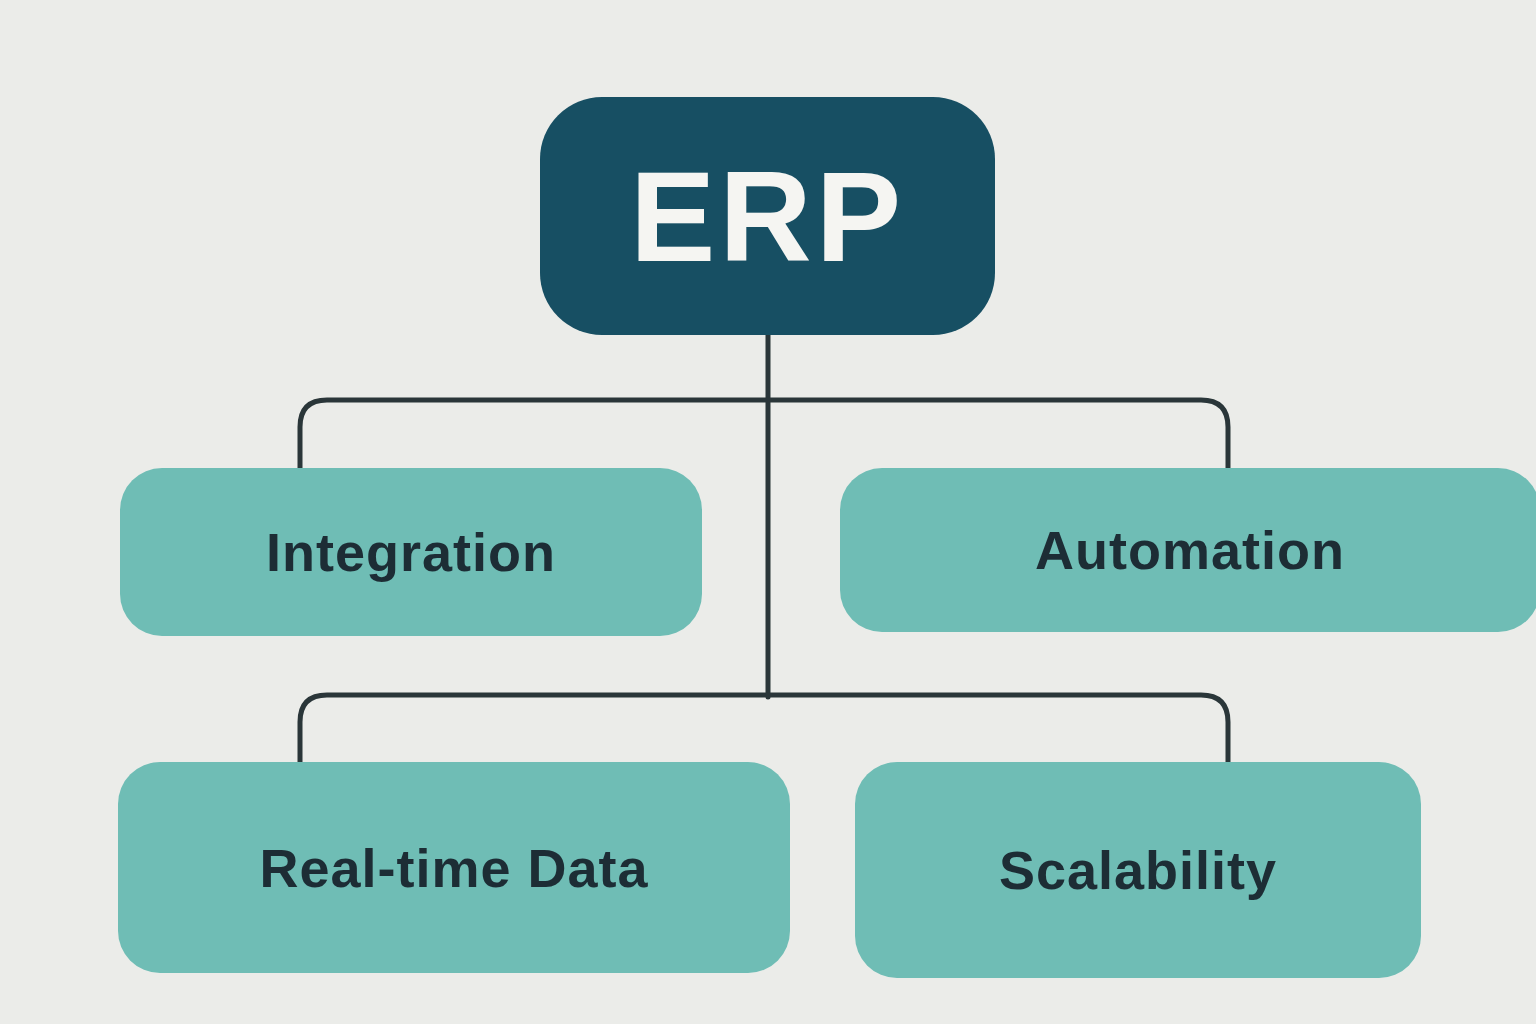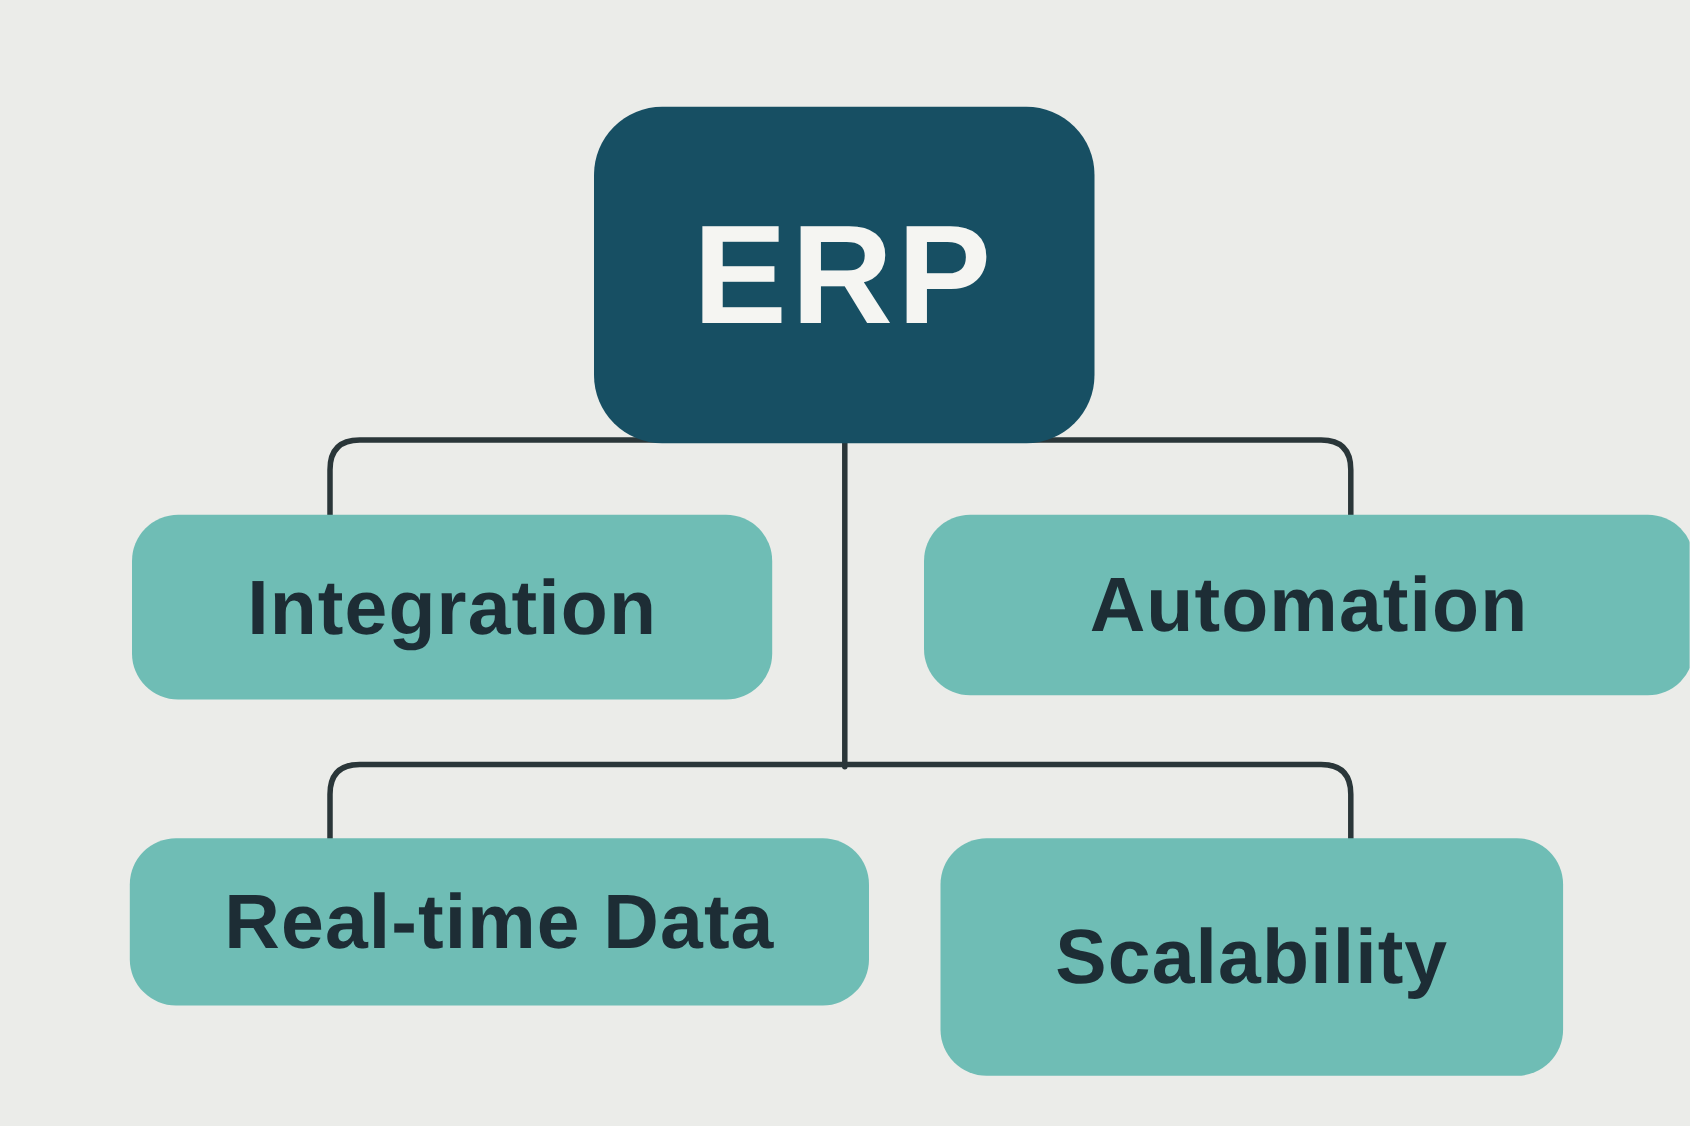--- a/index.html
+++ b/index.html
@@ -35,53 +35,53 @@
     display: flex;
     align-items: center;
     justify-content: center;
     box-sizing: border-box;
     text-align: center;
   }
   .node-root {
     left: 540px;
     top: 97px;
     width: 455px;
-    height: 306px;
+    height: 238px;
     border-radius: 62px;
     background: var(--root-fill, #174f63);
     color: var(--root-text, #f5f5f2);
     font-size: 128px;
     font-weight: 800;
     letter-spacing: 4px;
   }
   .node-child {
     background: var(--child-fill, #6fbdb5);
     color: var(--child-text, #1d2d35);
     border-radius: 42px;
-    font-size: 70px;
+    font-size: 54px;
     font-weight: 800;
     letter-spacing: 1px;
   }
   .node-integration {
     left: 120px;
     top: 468px;
     width: 582px;
     height: 168px;
   }
   .node-automation {
     left: 840px;
     top: 468px;
     width: 700px;
     height: 164px;
   }
   .node-realtime {
     left: 118px;
     top: 762px;
     width: 672px;
-    height: 152px;
+    height: 211px;
   }
   .node-scalability {
     left: 855px;
     top: 762px;
     width: 566px;
     height: 216px;
   }
 </style>
 </head>
 <body>

